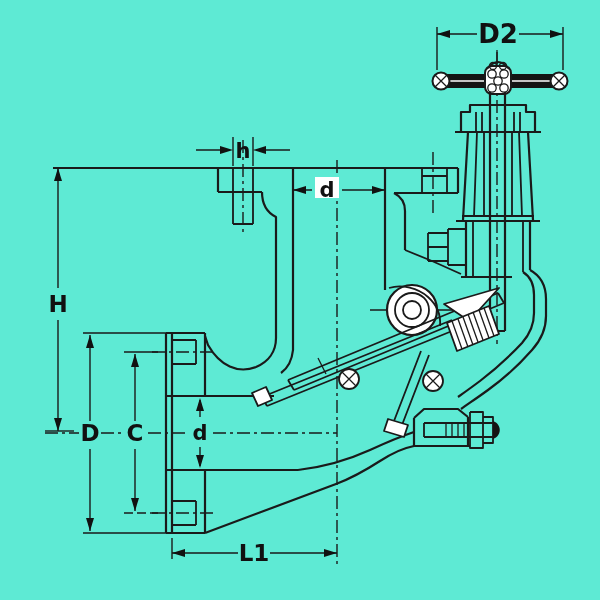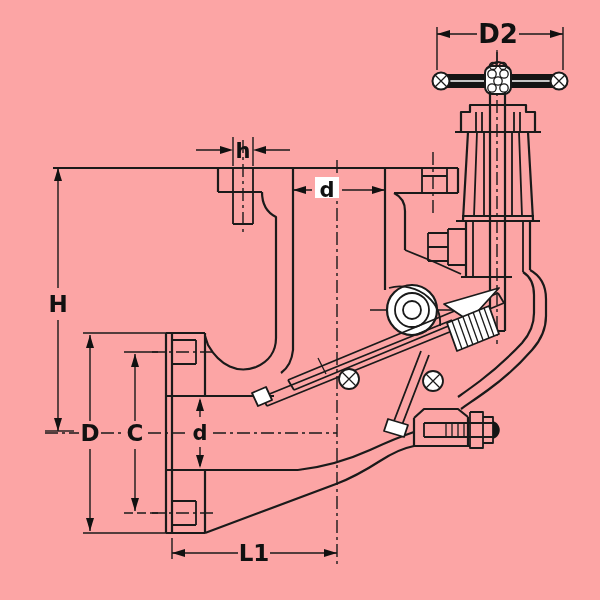--- a/index.html
+++ b/index.html
@@ -1,16 +1,16 @@
 <!DOCTYPE html>
 <html><head>
 <meta charset="utf-8">
 <style>
   html,body{margin:0;padding:0;background:#ffffff;}
-  .stage{width:600px;height:600px;position:relative;background:#fca5a5;}
+  .stage{width:600px;height:600px;position:relative;background:#5eead4;}
   svg{display:block;}
   .ln{stroke:#1a1a1a;stroke-width:2.2;fill:none;stroke-linejoin:round;}
   .md{stroke:#1a1a1a;stroke-width:1.8;fill:none;stroke-linejoin:round;}
   .thin{stroke:#1a1a1a;stroke-width:1.3;fill:none;}
   .dim{stroke:#1a1a1a;stroke-width:1.4;fill:none;}
   .dash{stroke:#1a1a1a;stroke-width:1.4;fill:none;stroke-dasharray:13 4 3 4;}
   .dash2{stroke:#1a1a1a;stroke-width:1.3;fill:none;stroke-dasharray:9 4;}
   .arr{fill:#111;stroke:none;}
   .wfill{fill:#ffffff;}
   .bfill{fill:#141414;}

